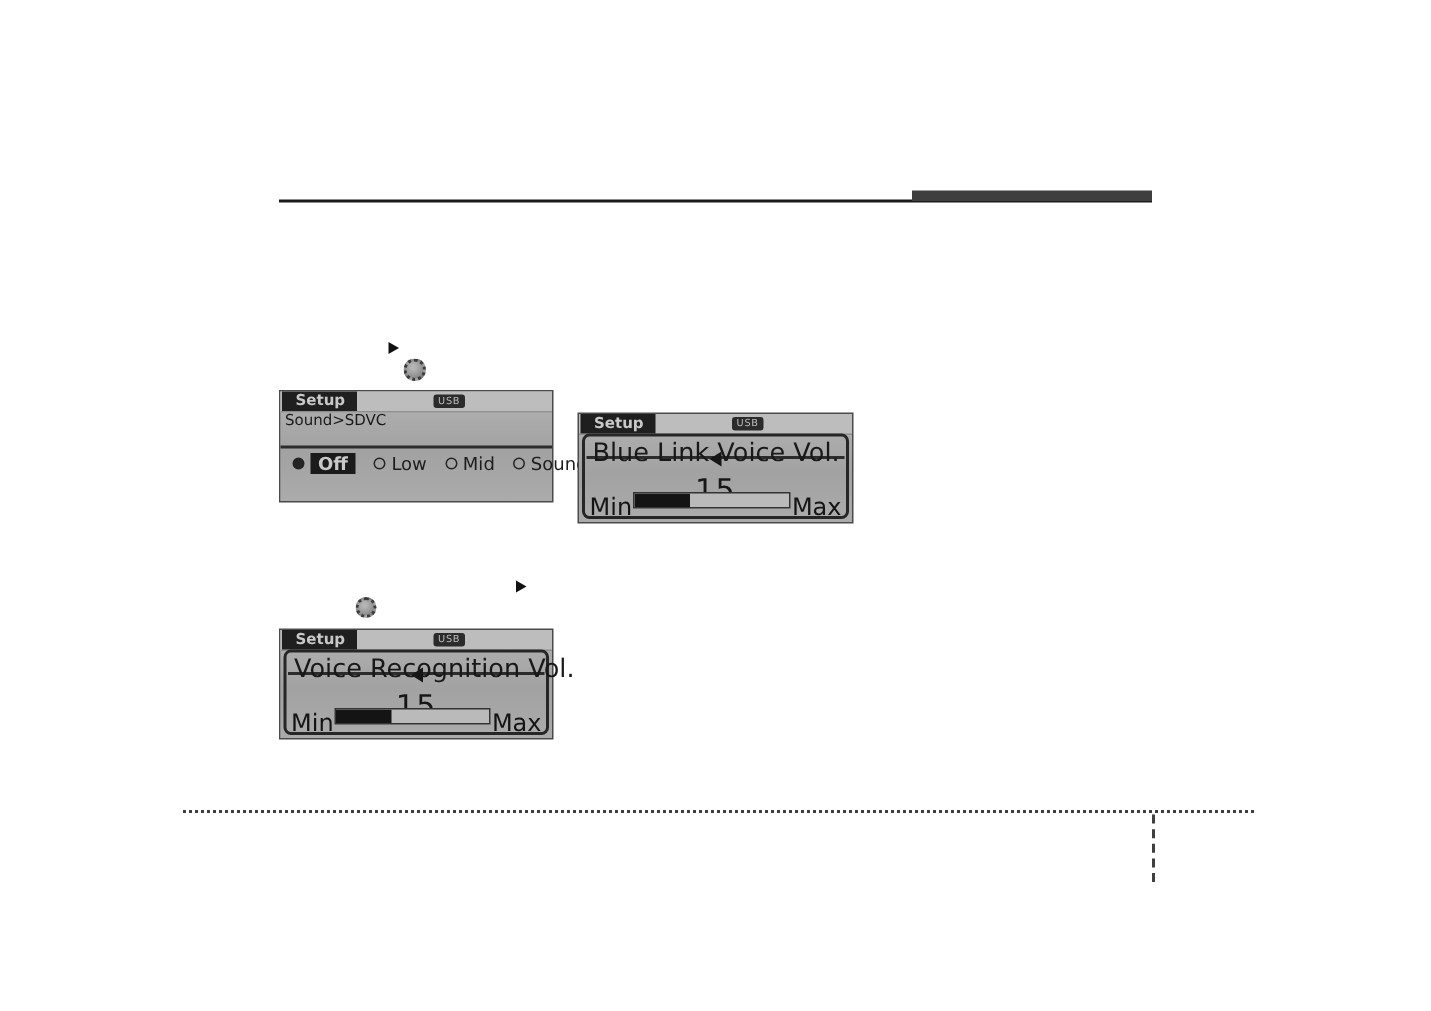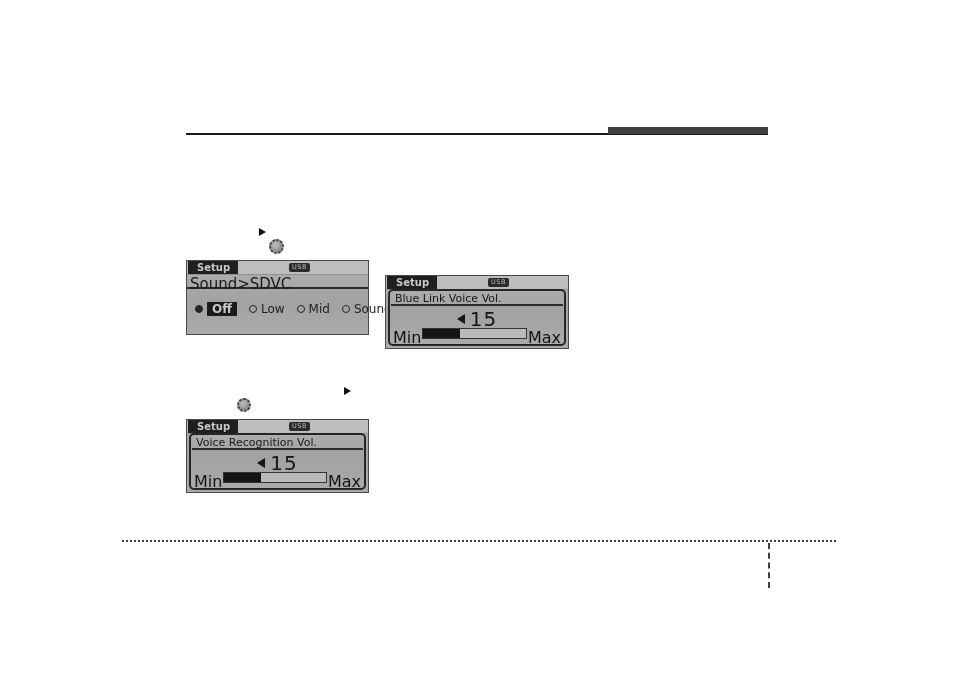--- a/index.html
+++ b/index.html
@@ -20,32 +20,32 @@
     border:2px dotted #3c3c3c;}
   
   .screen{position:absolute;border:1px solid #4a4a4a;
     background:linear-gradient(#b2b2b2,#a2a2a2 55%,#ababab);box-sizing:border-box;}
   .scr-strip{position:absolute;left:0;top:0;right:0;height:13px;background:#bdbdbd;border-bottom:1px solid #8f8f8f;}
   .scr-tab{position:absolute;left:1px;top:0;width:50px;height:13px;background:#1f1f1f;
     color:#c8c8c8;font-size:10px;font-weight:bold;line-height:13px;padding-left:9px;box-sizing:border-box;}
   .scr-usb{position:absolute;left:102px;top:2px;height:9px;background:#2b2b2b;color:#bcbcbc;
     font-size:6.5px;font-weight:normal;line-height:9px;padding:0 3px;border-radius:2px;letter-spacing:.5px;}
   
-  .sdvc-crumb{position:absolute;left:0;top:14px;right:0;height:14px;font-size:15px;color:#191919;
+  .sdvc-crumb{position:absolute;left:0;top:14px;right:0;height:24px;font-size:10px;color:#191919;
     padding:0 0 0 3px;border-bottom:2px solid #2c2c2c;box-sizing:border-box;}
   .sdvc-options{position:absolute;left:8px;top:41px;right:2px;display:flex;align-items:center;gap:12px;}
   .opt{display:flex;align-items:center;gap:4px;font-size:12px;color:#1d1d1d;}
   .radio{width:6px;height:6px;border:1px solid #242424;border-radius:50%;background:transparent;flex:none;}
   .radio.sel{background:#242424;}
   .opt .lbl-sel{background:#1b1b1b;color:#c9c9c9;padding:0 5px;font-weight:bold;}
   
   .vol-box{position:absolute;left:2px;right:2px;top:13px;bottom:2px;border:2px solid #262626;border-radius:5px;}
-  .vol-title{height:15px;font-size:11px;color:#181818;padding:1px 4px 0;border-bottom:2px solid #2c2c2c;
+  .vol-title{height:15px;font-size:17px;color:#181818;padding:1px 4px 0;border-bottom:2px solid #2c2c2c;
     margin:0 1px;box-sizing:border-box;white-space:nowrap;}
-  .vol-value-row{display:flex;justify-content:center;align-items:center;gap:5px;height:23px;margin-top:1px;}
+  .vol-value-row{display:flex;justify-content:center;align-items:center;gap:5px;height:23px;margin-top:1px;flex-direction:column;}
   .spk-tri{width:0;height:0;border-top:5px solid transparent;border-bottom:5px solid transparent;
     border-right:8px solid #161616;}
   .vol-value{font-size:20px;color:#161616;letter-spacing:1px;line-height:1;}
   .vol-minmax{position:absolute;left:3px;right:3px;bottom:2px;height:14px;display:flex;align-items:flex-start;
     font-size:16px;font-weight:400;color:#141414;}
   .vol-track{flex:1;height:9px;border:1px solid #333;background:#bababa;margin:0 1px;overflow:hidden;}
   .vol-fill{height:100%;background:#141414;}
 </style>
 </head>
 <body>

